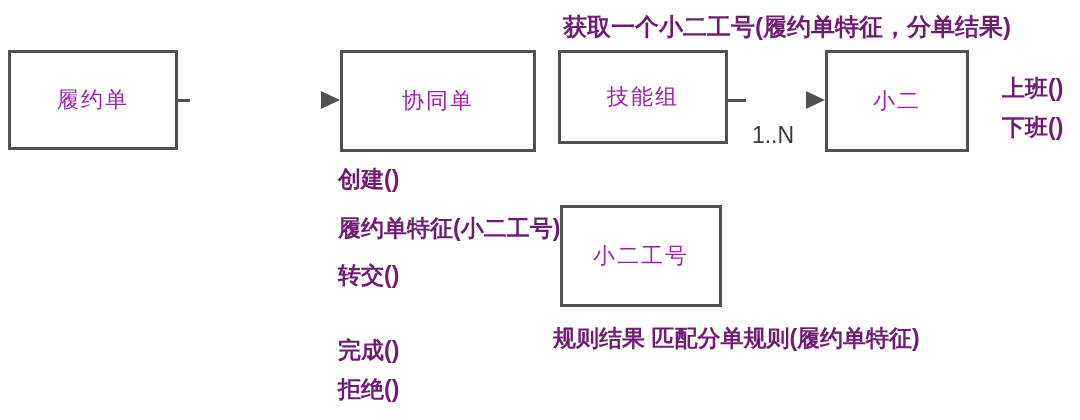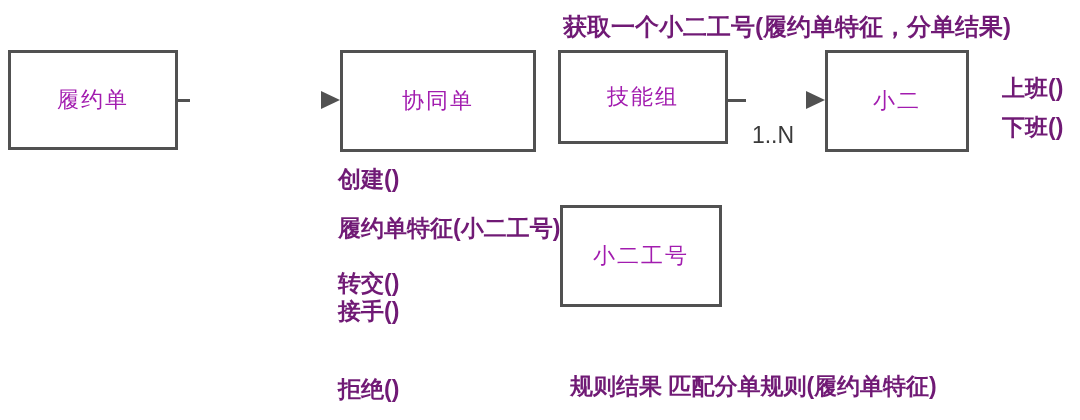--- a/index.html
+++ b/index.html
@@ -87,22 +87,22 @@
   <div class="arrowhead" style="left:321px; top:91px;"></div>
 
   <div class="stub" style="left:728px; top:99px; width:18px;"></div>
   <div class="conn-label thin" style="left:750px; top:87px; width:46px;margin-top:35px;">1..N</div>
   <div class="arrowhead" style="left:806px; top:91px;"></div>
 
   <div class="note title-note" style="left:563px; top:11px;">获取一个小二工号(履约单特征，分单结果)</div>
 
   <div class="note" style="left:338px; top:164px;">创建()</div>
   <div class="note" style="left:338px; top:213px;">履约单特征(小二工号)</div>
-  <div class="note" style="left:338px; top:268px;text-align:right;">转交()</div>
-  <div class="note" style="left:338px; top:296px;">接手()</div>
+  <div class="note" style="left:338px; top:260px;text-align:right;">转交()</div>
+  <div class="note" style="left:338px; top:335px;">完成()</div>
   <div class="note" style="left:338px; top:374px;text-align:center;">拒绝()</div>
 
   <div class="note" style="left:1002px; top:112px;">下班()</div>
   <div class="note" style="left:1002px; top:73px;">上班()</div>
 
-  <div class="note" style="left:570px; top:323px;margin-top:48px;">规则结果 匹配分单规则(履约单特征)</div>
+  <div class="note" style="left:553px; top:323px;">规则结果 匹配分单规则(履约单特征)</div>
 
 </div>
 
 </body></html>

